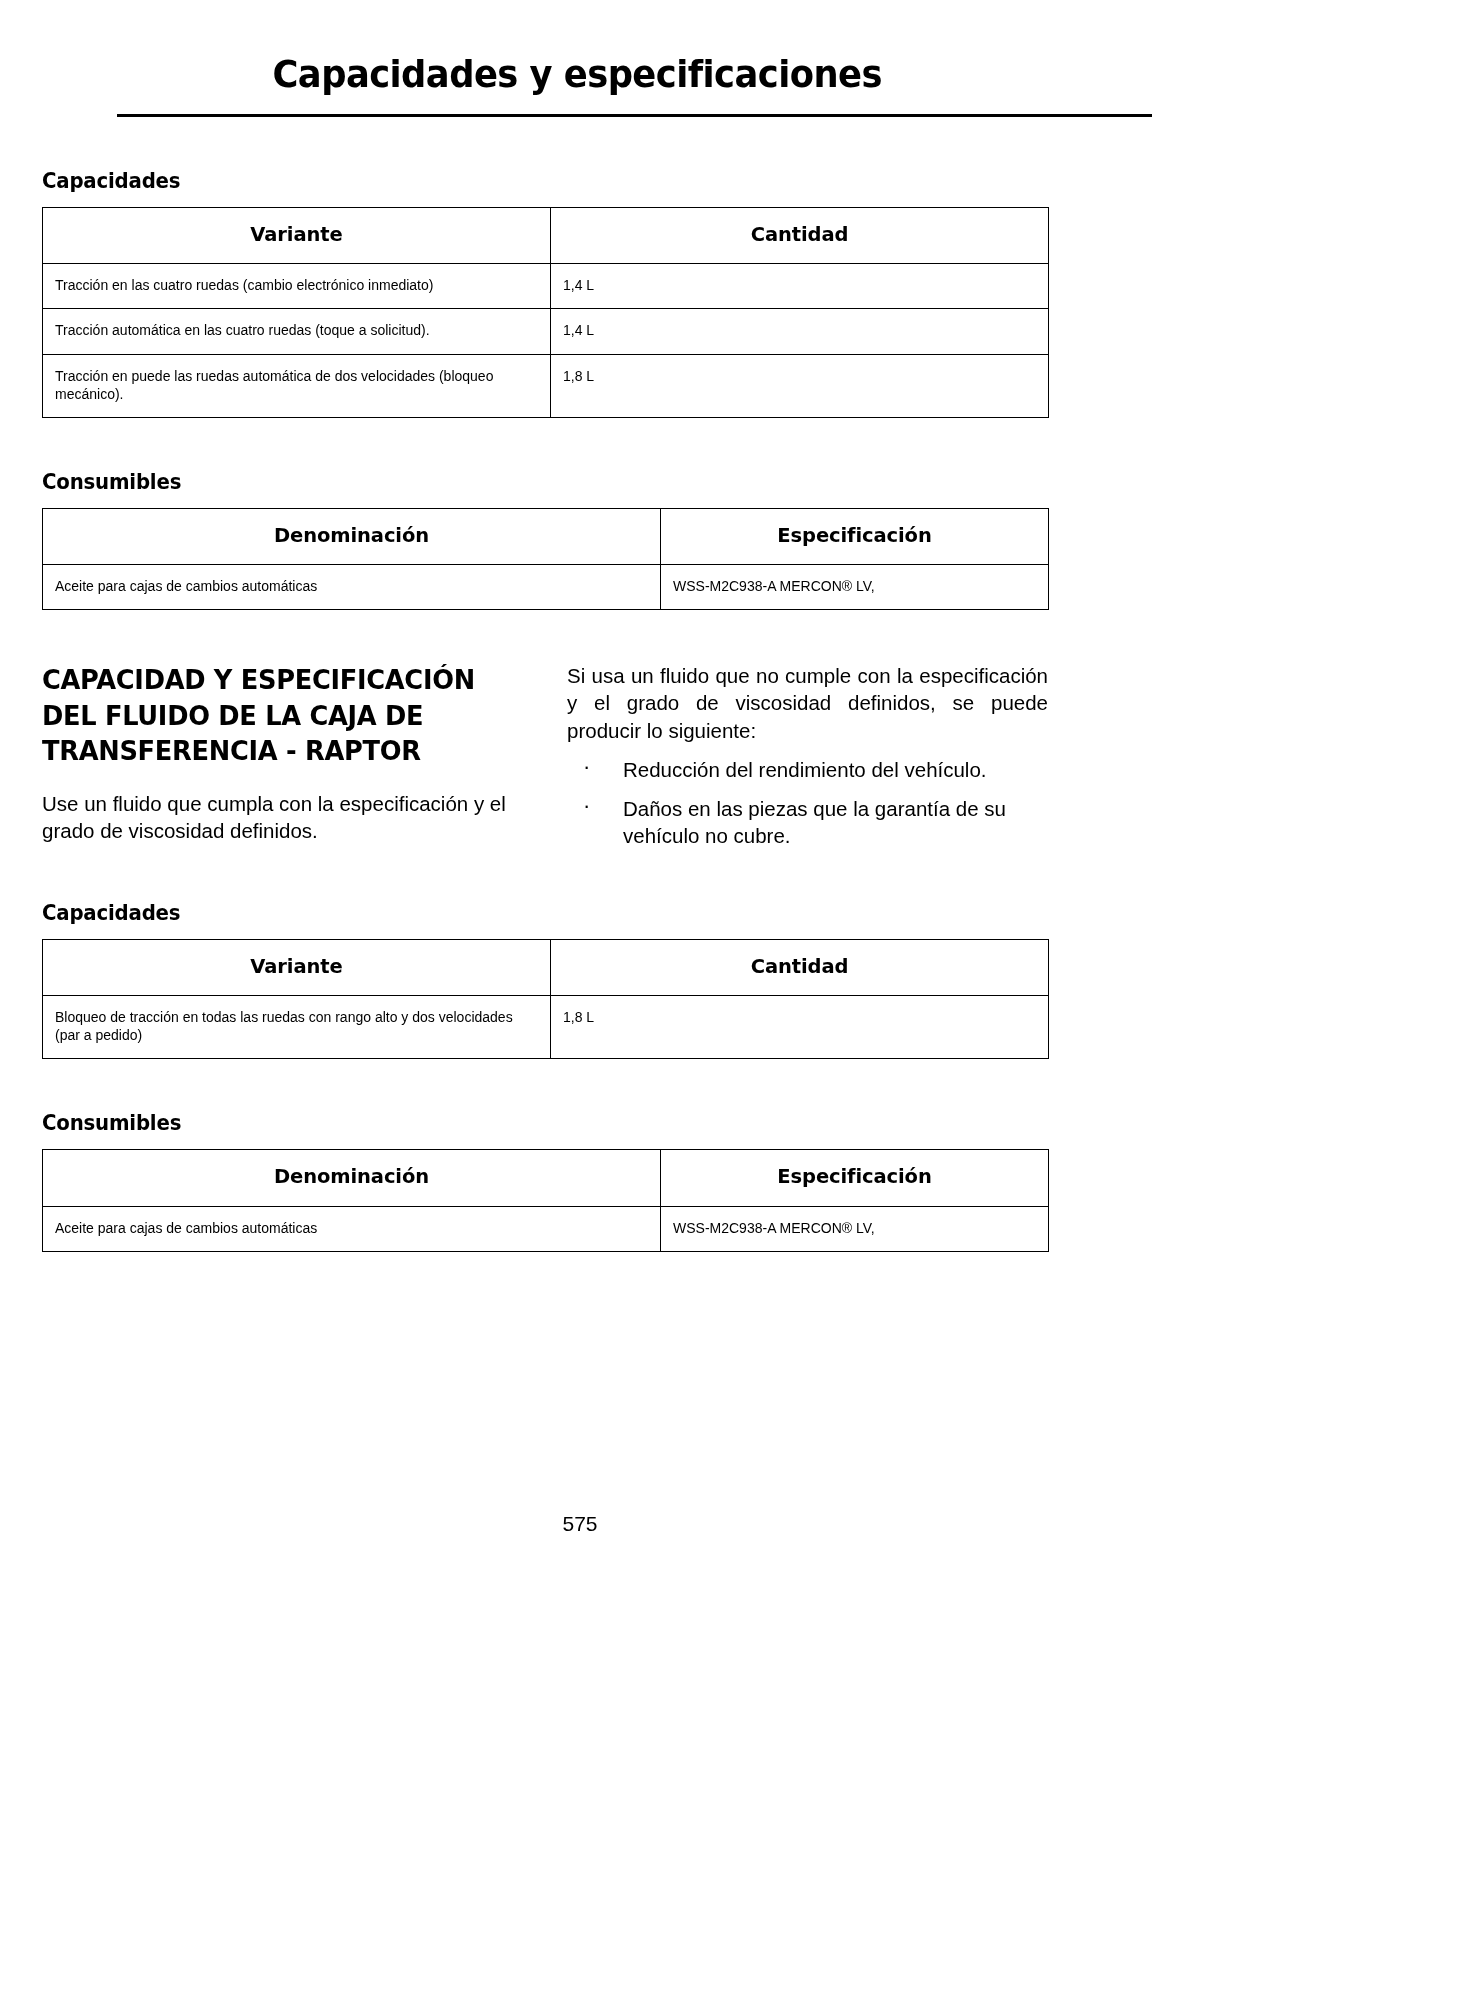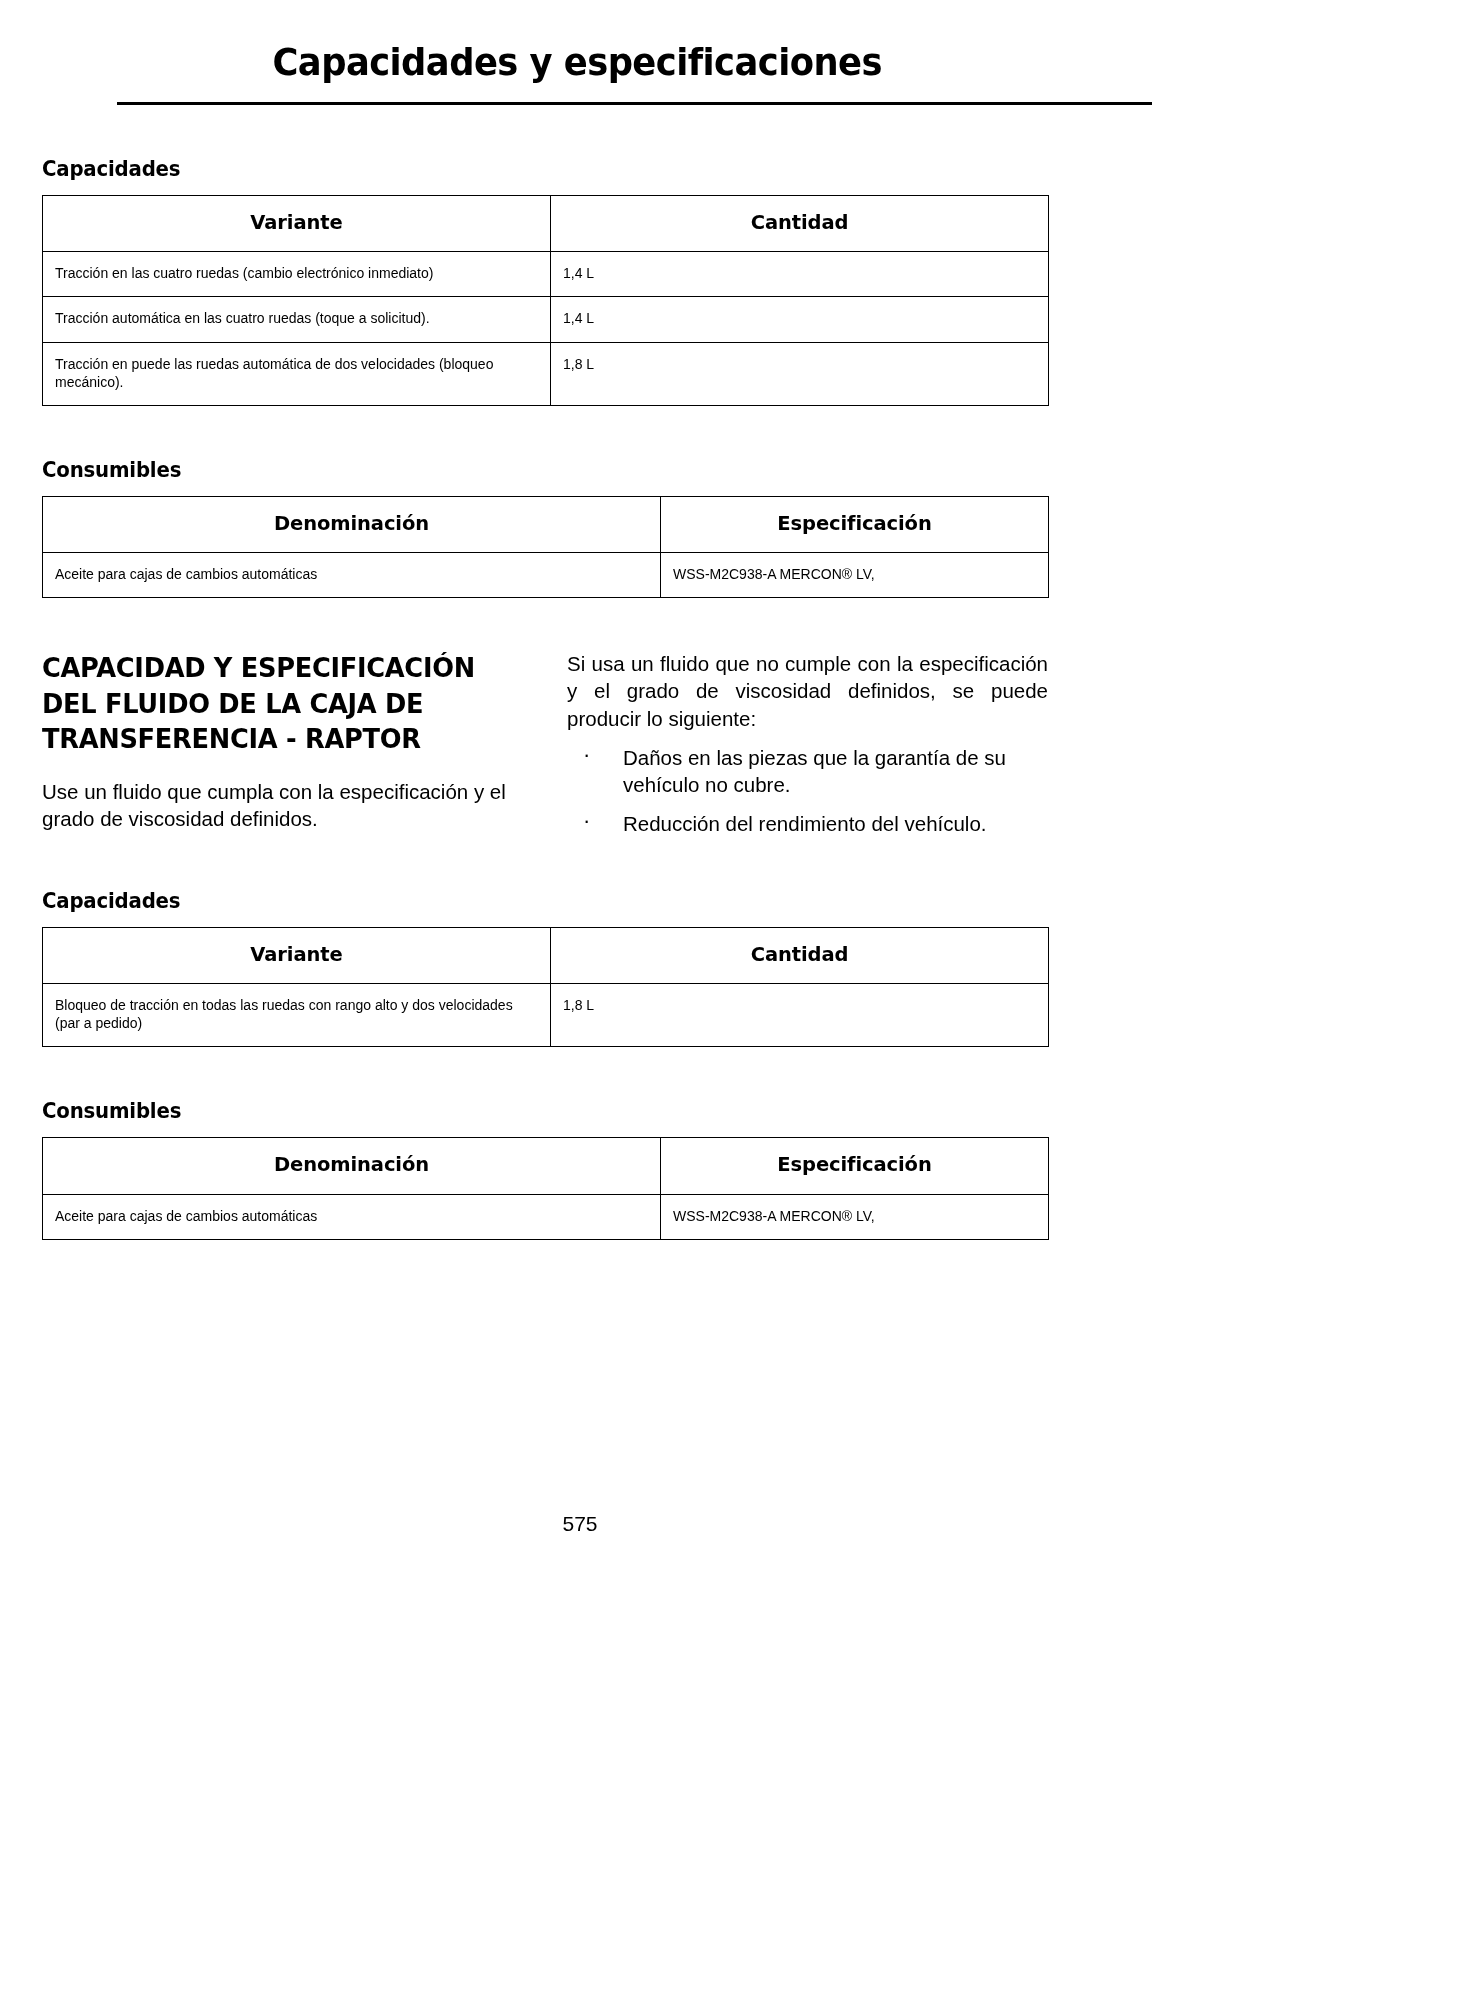--- a/index.html
+++ b/index.html
@@ -19,21 +19,21 @@
     position: absolute;
     left: 0; top: 0;
     width: 1160px;
     height: 2000px;
     padding: 0 0 0 0;
     box-sizing: border-box;
   }
 
   
   .page-header {
-    padding: 42px 40px 0 40px;
+    padding: 54px 40px 0 40px;
   }
   .page-title {
     font-family: "DejaVu Sans", sans-serif;
     font-weight: 700;
     font-size: 38px;
     letter-spacing: -0.6px;
     text-align: center;
     line-height: 1.1;
     margin: 0;
     padding-right: 6px;
@@ -233,22 +233,22 @@
     <div class="spacer-lg"></div>
 
     <div class="two-col">
       <div class="col-left">
         <h2 class="article-title">CAPACIDAD Y ESPECIFICACIÓN DEL FLUIDO DE LA CAJA DE TRANSFERENCIA - RAPTOR</h2>
         <p class="body-text">Use un fluido que cumpla con la especificación y el grado de viscosidad definidos.</p>
       </div>
       <div class="col-right">
         <p class="body-text justified">Si usa un fluido que no cumple con la especificación y el grado de viscosidad definidos, se puede producir lo siguiente:</p>
         <ul class="bullets">
+          <li>Reducción del rendimiento del vehículo.</li>
           <li>Daños en las piezas que la garantía de su vehículo no cubre.</li>
-          <li>Reducción del rendimiento del vehículo.</li>
         </ul>
       </div>
     </div>
 
     <div class="spacer-md"></div>
 
     <div class="section-label">Capacidades</div>
 
     <table class="doc-table tbl-capacities">
       <colgroup>

